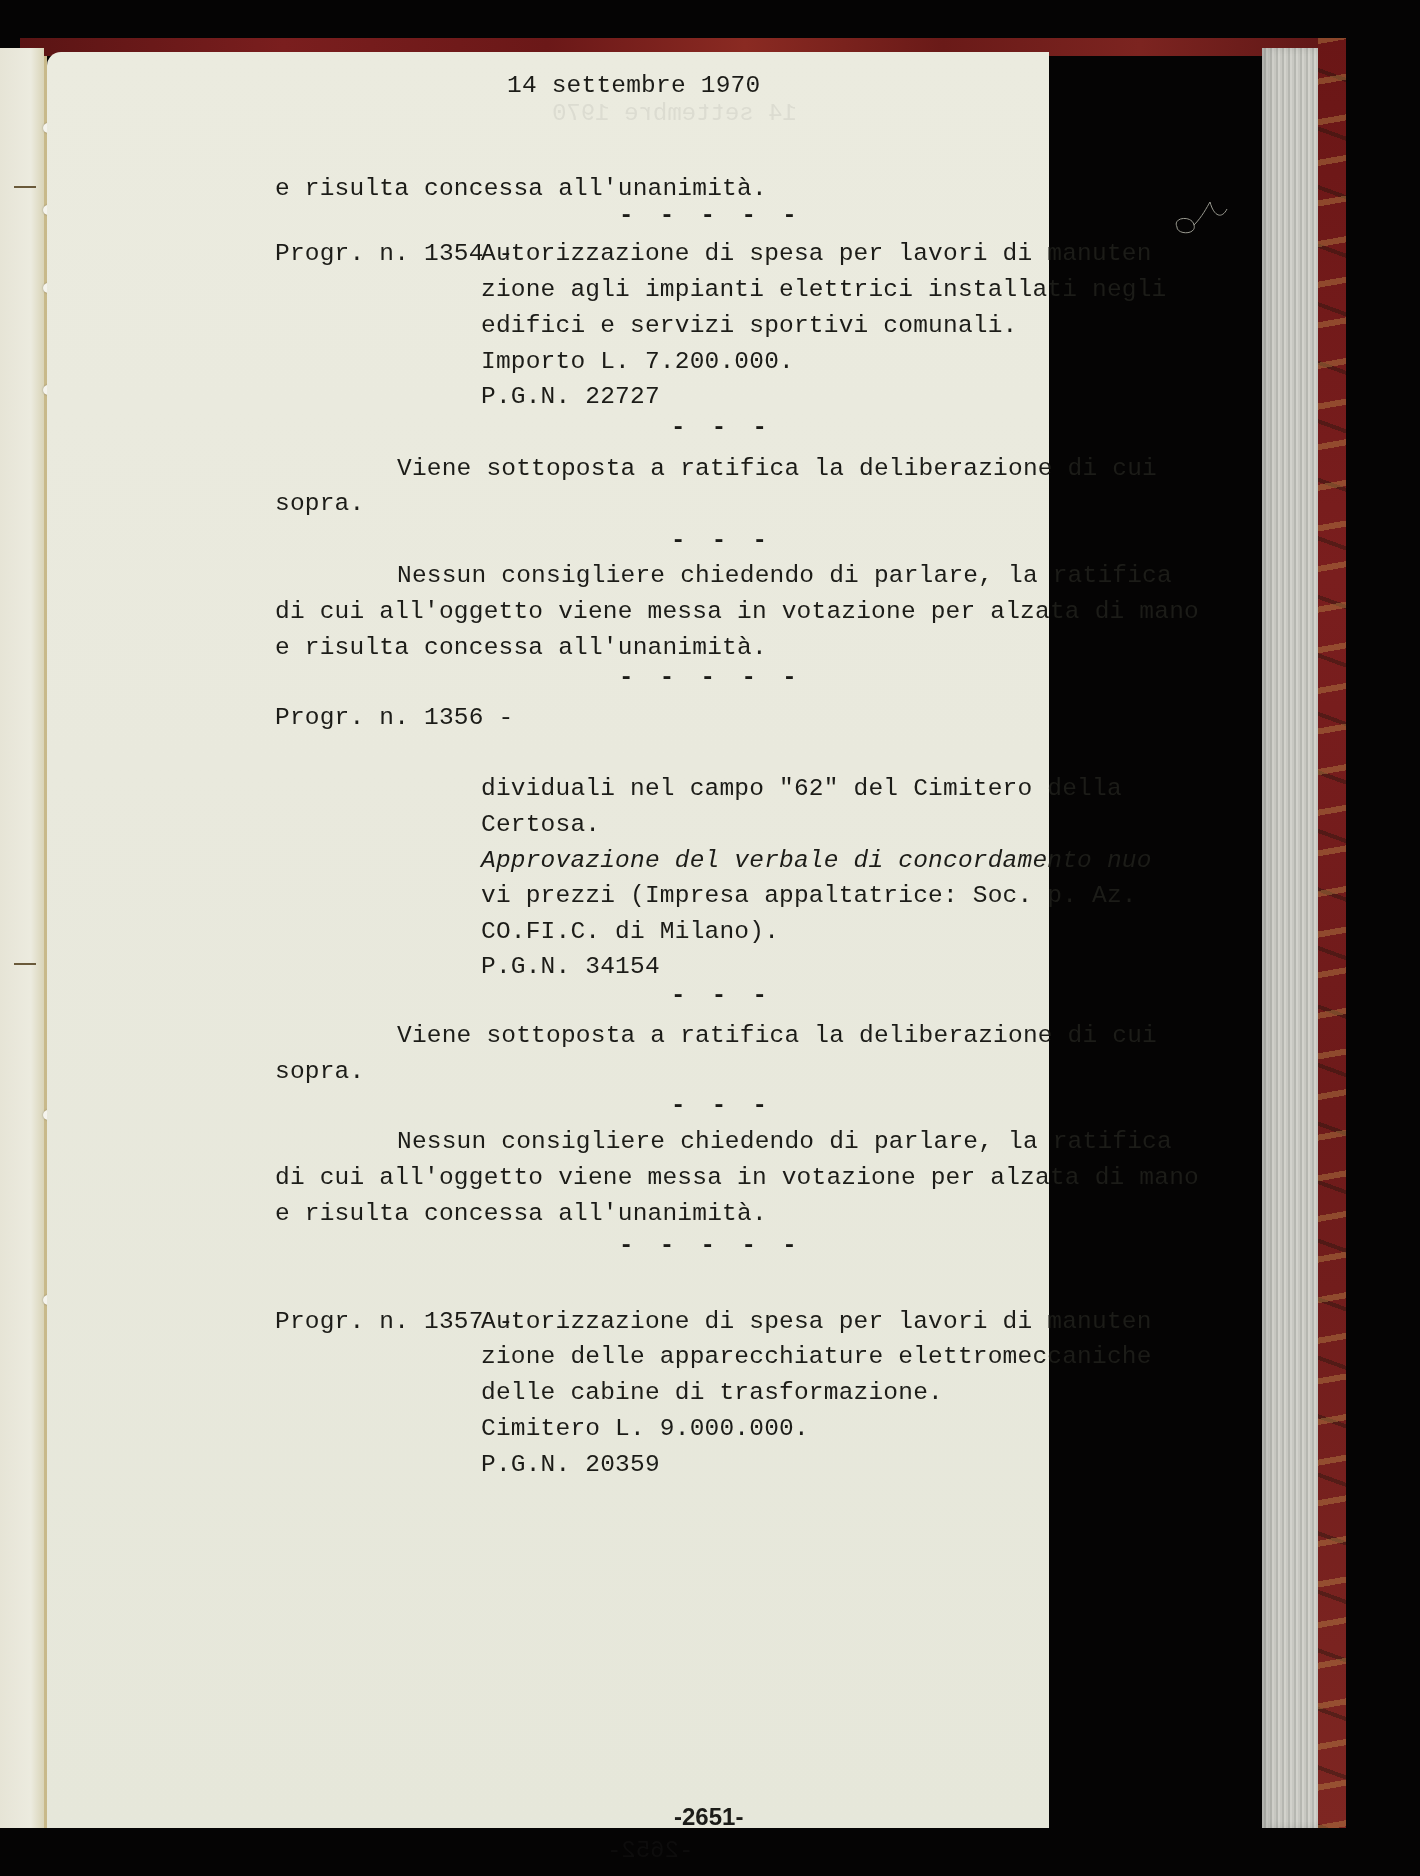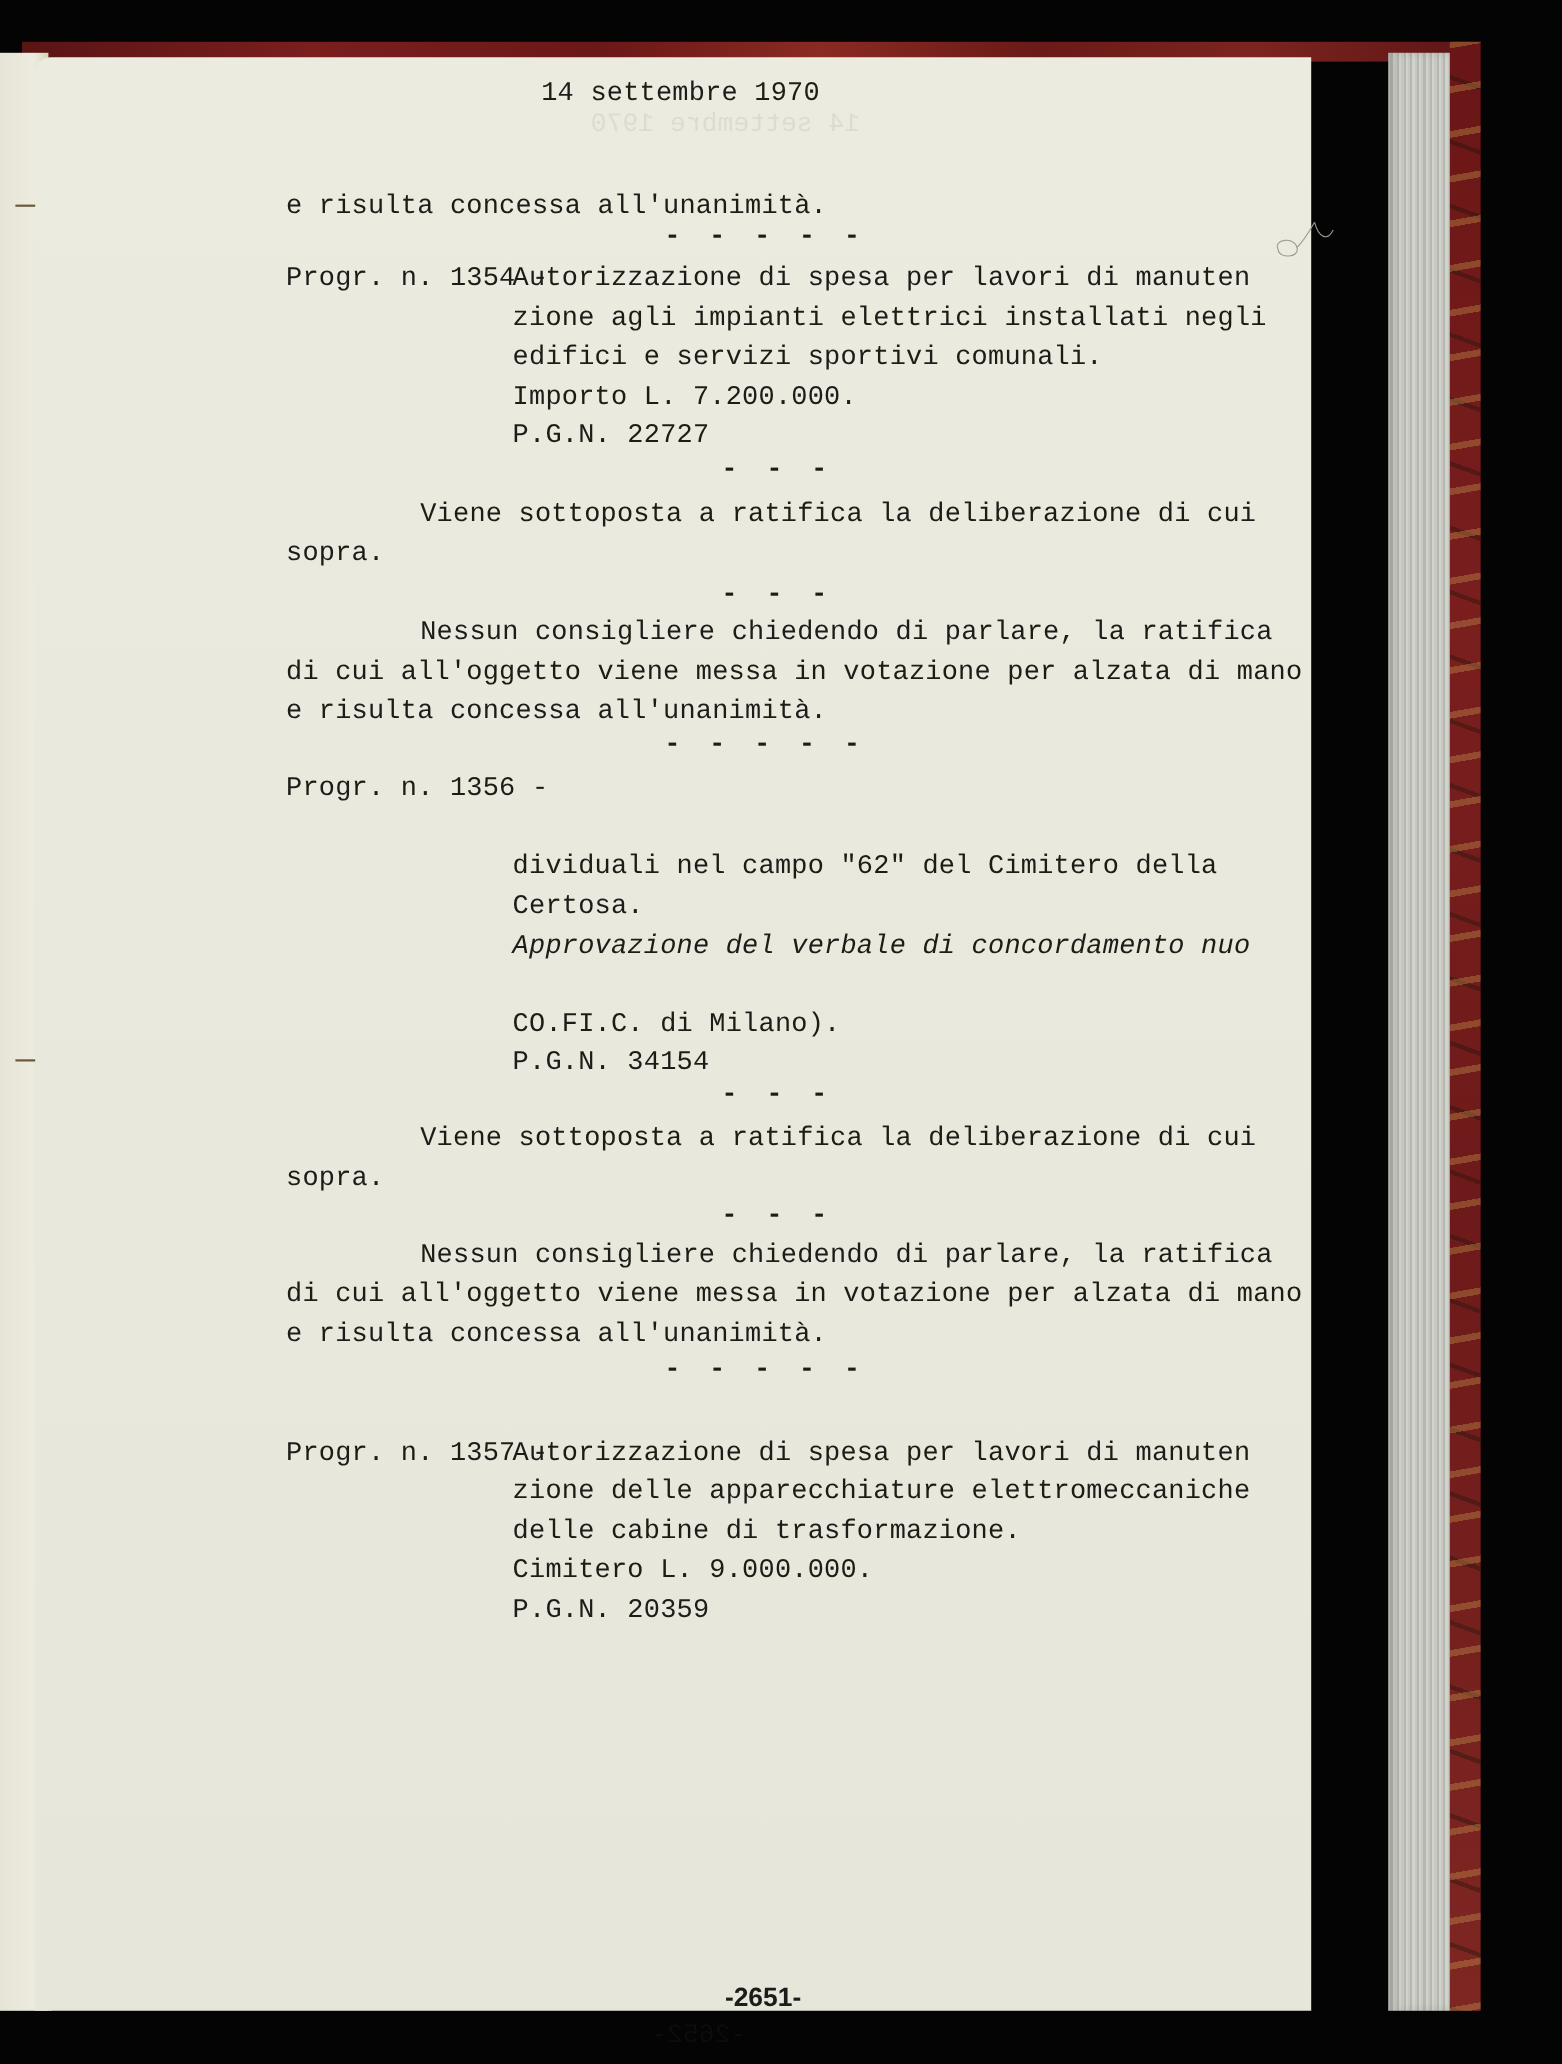--- a/index.html
+++ b/index.html
@@ -61,22 +61,22 @@
       box-shadow: 0 0 2px rgba(0,0,0,0.3);
     }
     .staple {
       position: absolute;
       width: 22px; height: 2px;
       background: #6a5a3a;
     }
     
     .page {
       position: absolute;
-      left: 32px; top: 52px;
-      width: 1160px; height: 1776px;
+      left: 47px; top: 52px;
+      width: 1002px; height: 1776px;
       background: linear-gradient(180deg, #ebebdf 0%, #e9e9dd 40%, #e6e7da 100%);
       border-top-left-radius: 14px;
       font-family: "Liberation Mono", "DejaVu Sans Mono", monospace;
       color: #1c1c18;
     }
     .bleed {
       position: absolute;
       left: 0; top: 0; right: 0; bottom: 0;
       pointer-events: none;
     }
@@ -164,20 +164,21 @@
 
     <div class="line" style="left:350px; top:512px;">Nessun consigliere chiedendo di parlare, la ratifica</div>
     <div class="line" style="left:228px; top:548px;">di cui all'oggetto viene messa in votazione per alzata di mano</div>
     <div class="line" style="left:228px; top:584px;">e risulta concessa all'unanimità.</div>
     <div class="sep" style="left:572px; top:612px;">- - - - -</div>
 
     <div class="line" style="left:228px; top:654px;">Progr. n. 1356 -</div>
     <div class="line" style="left:434px; top:725px;">dividuali nel campo "62" del Cimitero della</div>
     <div class="line" style="left:434px; top:761px;">Certosa.</div>
     <div class="line" style="left:434px; top:797px;font-style:italic;">Approvazione del verbale di concordamento nuo</div>
+    <div class="line" style="left:434px; top:832px;">vi prezzi (Impresa appaltatrice: Soc. p. Az.</div>
     <div class="line" style="left:434px; top:868px;">CO.FI.C. di Milano).</div>
     <div class="line" style="left:434px; top:903px;">P.G.N. 34154</div>
     <div class="sep" style="left:624px; top:930px;">- - -</div>
 
     <div class="line" style="left:350px; top:972px;">Viene sottoposta a ratifica la deliberazione di cui</div>
     <div class="line" style="left:228px; top:1008px;">sopra.</div>
     <div class="sep" style="left:624px; top:1040px;">- - -</div>
 
     <div class="line" style="left:350px; top:1078px;">Nessun consigliere chiedendo di parlare, la ratifica</div>
     <div class="line" style="left:228px; top:1114px;">di cui all'oggetto viene messa in votazione per alzata di mano</div>

